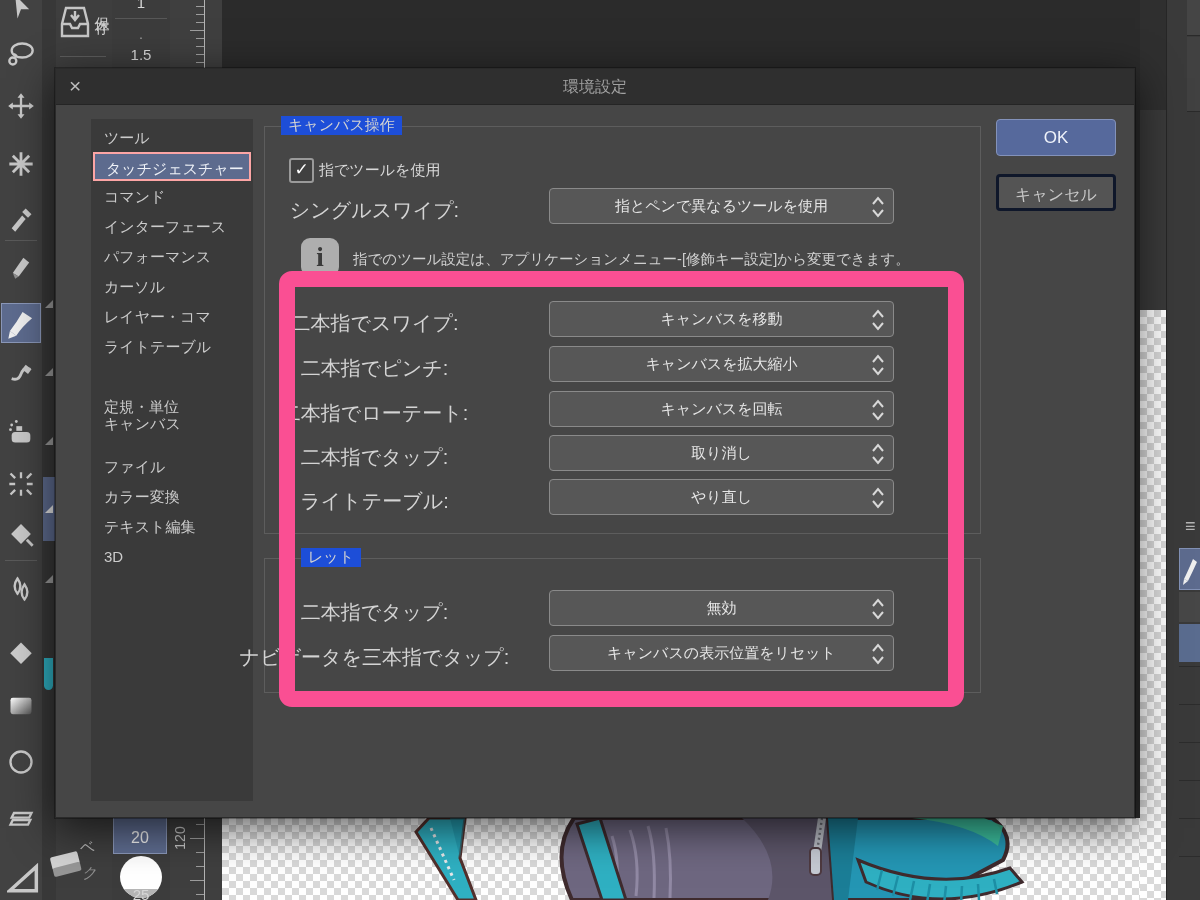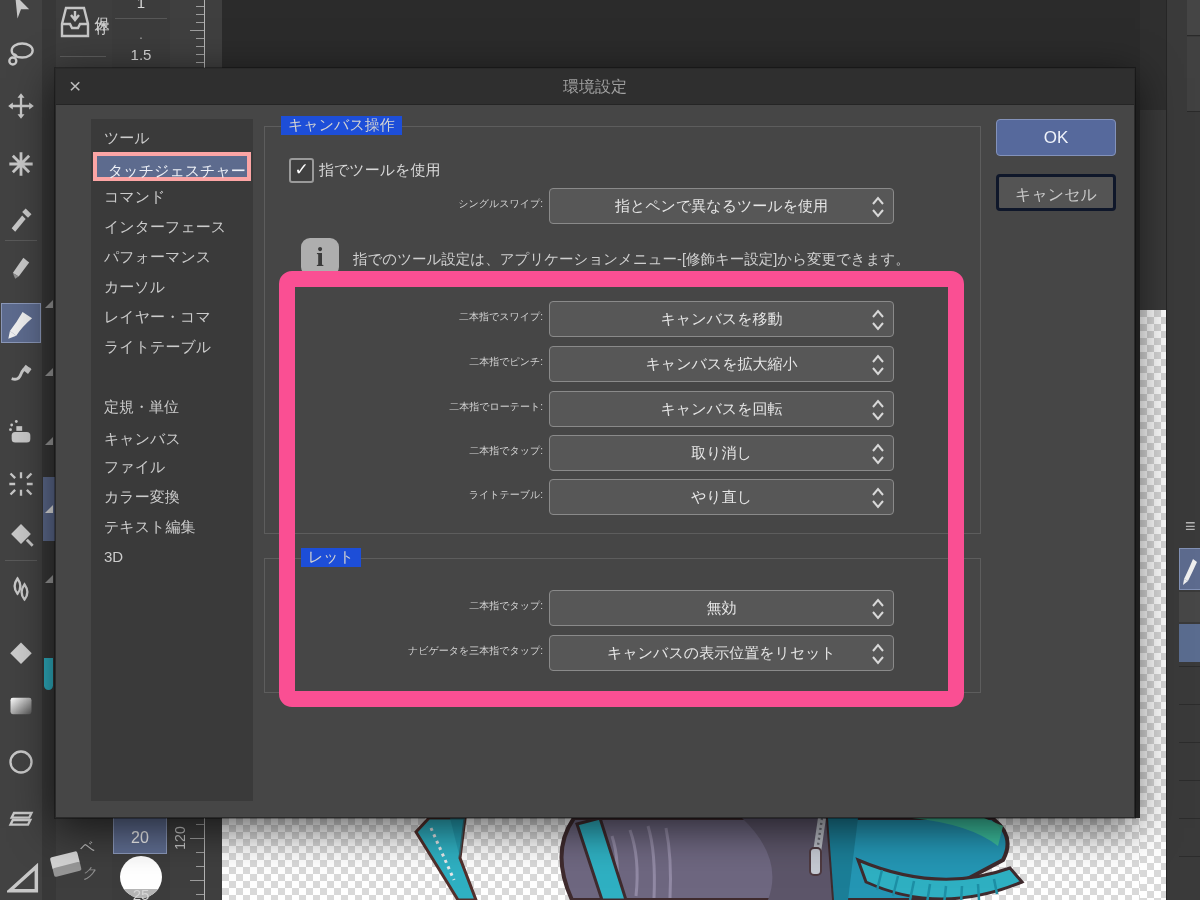--- a/index.html
+++ b/index.html
@@ -34,33 +34,33 @@
   
   #dialog{left:55px;top:68px;width:1080px;height:750px;background:#464646;
           border:1px solid #2a2a2a;box-sizing:border-box;
           box-shadow:0 10px 40px rgba(0,0,0,.65), 0 0 0 1px rgba(0,0,0,.3);}
   #titlebar{position:absolute;left:0;top:0;width:100%;height:36px;background:#2f2f2f;border-bottom:1px solid #252525;box-sizing:border-box;}
   #dlg-title{position:absolute;left:0;top:8px;width:100%;text-align:center;color:#a2a2a2;font-size:16px;}
   #dlg-close{position:absolute;left:13px;top:5px;color:#bdbdbd;font-size:21px;cursor:default;}
   #sidebar{position:absolute;left:35px;top:50px;width:162px;height:682px;background:#3a3a3a;}
   .sb-item{position:absolute;left:2px;width:158px;height:29px;line-height:29px;padding-left:11px;box-sizing:border-box;
            color:#cbcbcb;font-size:15px;white-space:nowrap;}
-  .sb-item.selected{background:var(--accent-blue);color:#eef1f7;border:4px solid #fca5a5;}
+  .sb-item.selected{background:var(--accent-blue);color:#eef1f7;border:2px solid #fca5a5;}
   .btn{position:absolute;left:940px;width:120px;height:37px;border-radius:4px;text-align:center;line-height:35px;font-size:16px;box-sizing:border-box;}
   #ok-btn{top:50px;background:var(--ok-blue);border:1px solid #8392ba;color:#eef2fa;font-size:17px;}
   #cancel-btn{top:105px;background:#545454;border:3px solid #0f172a;color:#c9c9c9;}
   .group{position:absolute;left:208px;width:717px;border:1px solid #5d5d5d;box-sizing:border-box;}
   #group1{top:57px;height:408px;}
   #group2{top:489px;height:135px;}
   .group-label{position:absolute;top:-11px;background:#1d4ed8;padding:0 7px;color:#d2d2d2;font-size:15px;white-space:nowrap;}
   #checkbox{position:absolute;left:233px;top:89px;width:21px;height:21px;border:2px solid #9a9a9a;border-radius:3px;background:#404040;
             color:#ffffff;font-size:17px;line-height:20px;text-align:center;}
   #checkbox-label{position:absolute;left:263px;top:92px;color:#d8d8d8;font-size:15px;}
   .row{position:absolute;left:0;width:908px;height:36px;}
-  .rlabel{position:absolute;left:150px;width:337px;top:9px;text-align:right;color:#d4d4d4;font-size:10px;white-space:nowrap;}
+  .rlabel{position:absolute;left:150px;width:337px;top:9px;text-align:center;color:#d4d4d4;font-size:20px;white-space:nowrap;}
   .dropdown{position:absolute;left:493px;top:0;width:345px;height:36px;background:#575757;border:1px solid #8a8a8a;border-radius:4px;box-sizing:border-box;}
   .dval{position:absolute;left:0;top:0;width:100%;height:34px;line-height:34px;text-align:center;color:#e6e6e6;font-size:15px;white-space:nowrap;}
   .chev{position:absolute;right:8px;top:6px;}
   #info-icon{position:absolute;left:245px;top:169px;width:38px;height:38px;background:#aeaeae;border-radius:9px;
              text-align:center;color:#3b3b3b;font-size:27px;line-height:38px;font-weight:bold;font-family:"Liberation Serif","DejaVu Serif",serif;}
   #info-text{position:absolute;left:297px;top:181px;color:#d0d0d0;font-size:14.5px;white-space:nowrap;}
   #pink-rect{position:absolute;left:223px;top:202px;width:685px;height:436px;border:16px solid var(--highlight-pink);
              border-radius:13px;box-sizing:border-box;z-index:40;}
 </style>
 </head>
@@ -301,21 +301,21 @@
     <div id="sidebar">
       <div class="sb-item" style="top:4px">ツール</div>
       <div class="sb-item selected" style="top:33px">タッチジェスチャー</div>
       <div class="sb-item" style="top:63px">コマンド</div>
       <div class="sb-item" style="top:93px">インターフェース</div>
       <div class="sb-item" style="top:123px">パフォーマンス</div>
       <div class="sb-item" style="top:153px">カーソル</div>
       <div class="sb-item" style="top:183px">レイヤー・コマ</div>
       <div class="sb-item" style="top:213px">ライトテーブル</div>
       <div class="sb-item" style="top:273px">定規・単位</div>
-      <div class="sb-item" style="top:305px">キャンバス</div>
+      <div class="sb-item" style="top:290px">キャンバス</div>
       <div class="sb-item" style="top:333px">ファイル</div>
       <div class="sb-item" style="top:363px">カラー変換</div>
       <div class="sb-item" style="top:393px">テキスト編集</div>
       <div class="sb-item" style="top:423px">3D</div>
     </div>
 
     <div id="ok-btn" class="btn">OK</div>
     <div id="cancel-btn" class="btn">キャンセル</div>
 
     <div id="group1" class="group">

